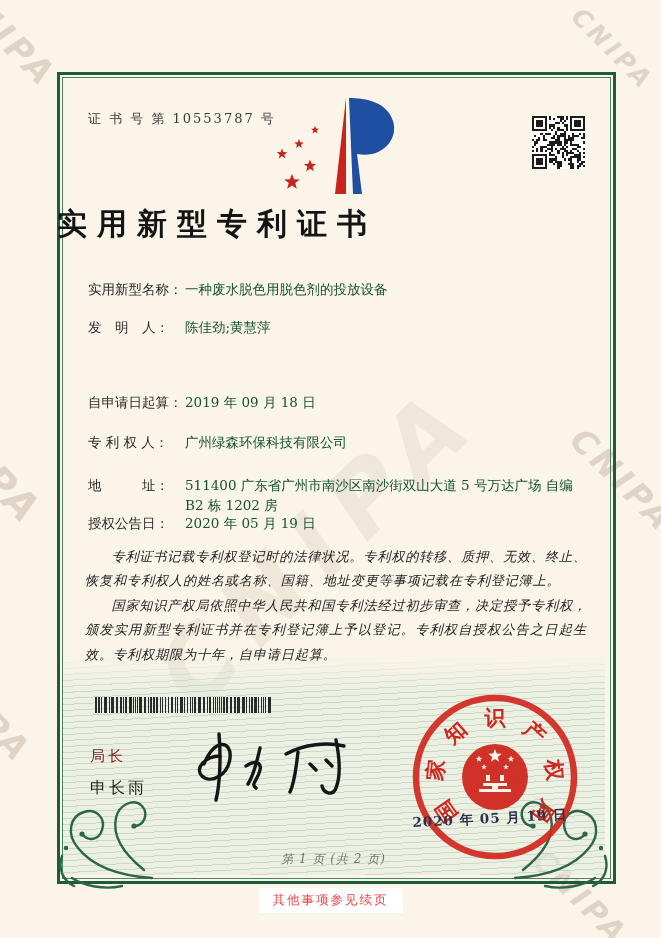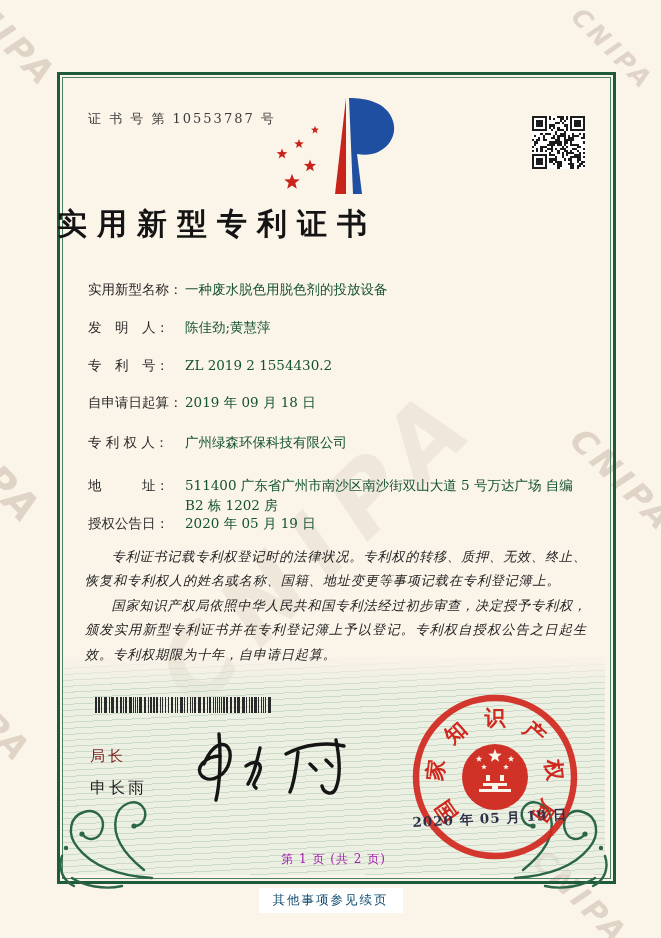--- a/index.html
+++ b/index.html
@@ -35,23 +35,23 @@
   #sig-title{position:absolute;left:90px;top:747px;font-size:15px;letter-spacing:3px;z-index:5;
       font-family:"DejaVu Sans","Liberation Sans",sans-serif;color:#7f1d1d;}
   #sig-name{position:absolute;left:90px;top:778px;font-size:16px;letter-spacing:3px;z-index:5;
       font-family:Liberation Sans, sans-serif;color:#1f1f1f;}
   #signature{position:absolute;left:186px;top:726px;z-index:5;}
   #seal{position:absolute;left:400px;top:692px;width:190px;height:170px;z-index:6;}
   #seal svg{position:absolute;left:0;top:0;mix-blend-mode:multiply;}
   #seal-date{position:absolute;left:-10px;top:118px;width:200px;text-align:center;font-size:13.5px;font-weight:bold;
       letter-spacing:1px;color:#2e3148;transform:rotate(-3deg);z-index:7;}
   #footer-page{position:absolute;left:57px;top:851px;width:553px;text-align:center;font-size:12px;
-      letter-spacing:1px;color:#a21caf;z-index:5;}
+      letter-spacing:1px;color:#737373;z-index:5;font-style:italic;}
   #continuation{position:absolute;left:50%;top:888px;transform:translateX(-50%);background:#ffffff;
-      padding:4px 14px;font-size:12.5px;letter-spacing:2px;color:#0c4a6e;z-index:5;}
+      padding:4px 14px;font-size:12.5px;letter-spacing:2px;color:#ef4444;z-index:5;}
 </style>
 </head>
 <body>
 
 <div id="page">
 
   <div class="wm" style="left:-30px;top:-28px;font-size:34px;">CNIPA</div>
   <div class="wm" style="left:586px;top:2px;font-size:25px;">CNIPA</div>
   <div class="wm" style="left:-58px;top:392px;font-size:40px;">CNIPA</div>
   <div class="wm" style="left:590px;top:420px;font-size:33px;">CNIPA</div>
@@ -316,24 +316,20 @@
   <div id="title">实用新型专利证书</div>
 
   <div class="field-row" style="top:280px">
     <span class="flabel">实用新型名称：</span>
     <span class="fvalue">一种废水脱色用脱色剂的投放设备</span>
   </div>
   <div class="field-row" style="top:318px">
     <span class="flabel">发　明　人：</span>
     <span class="fvalue">陈佳劲;黄慧萍</span>
   </div>
-  <div class="field-row" style="top:356px">
-    <span class="flabel">专　利　号：</span>
-    <span class="fvalue">ZL 2019 2 1554430.2</span>
-  </div>
   <div class="field-row" style="top:393px">
     <span class="flabel">自申请日起算：</span>
     <span class="fvalue">2019 年 09 月 18 日</span>
   </div>
   <div class="field-row" style="top:433px">
     <span class="flabel">专 利 权 人：</span>
     <span class="fvalue">广州绿森环保科技有限公司</span>
   </div>
   <div class="field-row" style="top:476px">
     <span class="flabel">地　　　址：</span>

